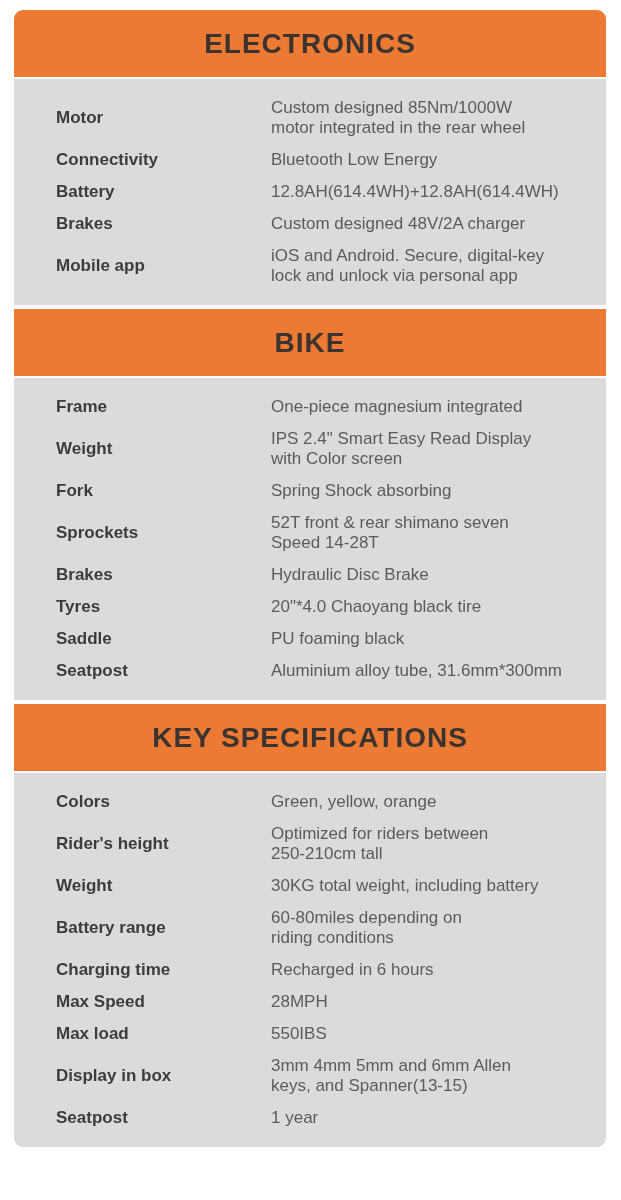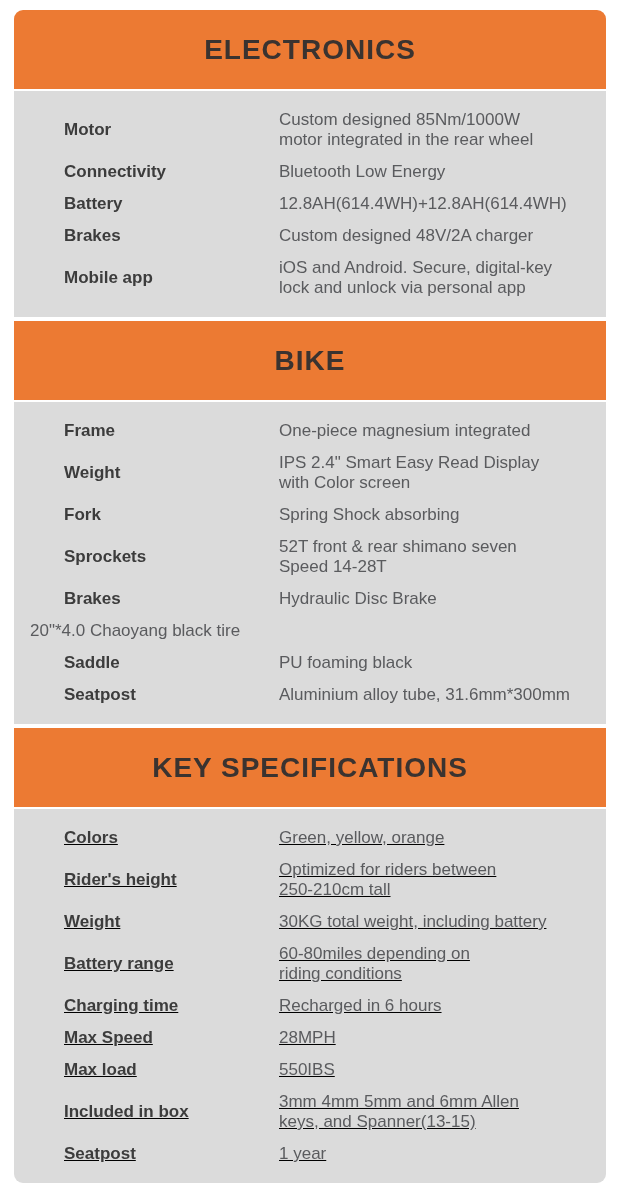--- a/index.html
+++ b/index.html
@@ -10,21 +10,21 @@
     font-family: "Liberation Sans", "DejaVu Sans", sans-serif;
     -webkit-font-smoothing: antialiased;
   }
   .sheet {
     width: 621px;
     padding: 10px 15px 7px 14px;
   }
   .section { width: 100%; }
   .section-header {
     background: var(--accent, #EC7A33);
-    height: 79px;
+    height: 67px;
     display: flex;
     align-items: center;
     justify-content: center;
     margin-bottom: 2px;
   }
   .section-header.first {
     border-radius: 9px 9px 0 0;
   }
   .section-title {
     font-size: 28px;
@@ -33,26 +33,25 @@
     color: var(--header-text, #3A3330);
   }
   .section-body {
     background: var(--body-bg, #DBDBDB);
     padding: 13px 0;
     margin-bottom: 4px;
   }
   .section-body.last {
     border-radius: 0 0 9px 9px;
     margin-bottom: 12px;
-    text-decoration: underline;
   }
   .spec-row {
     display: flex;
     align-items: center;
-    padding: 6px 16px;
+    padding: 6px 8px;
     justify-content: space-between;
   }
   .spec-label {
     margin-left: 34px;
     width: 215px;
     flex: 0 0 215px;
     font-size: 17px;
     font-weight: bold;
     color: var(--label-text, #3C3C3C);
     line-height: 20px;
@@ -130,20 +129,21 @@
     <div class="spec-value">52T front &amp; rear shimano seven
 Speed 14-28T</div>
   </div>
 
   <div class="spec-row">
     <div class="spec-label">Brakes</div>
     <div class="spec-value">Hydraulic Disc Brake</div>
   </div>
 
   <div class="spec-row">
+    <div class="spec-label">Tyres</div>
     <div class="spec-value">20"*4.0 Chaoyang black tire</div>
   </div>
 
   <div class="spec-row">
     <div class="spec-label">Saddle</div>
     <div class="spec-value">PU foaming black</div>
   </div>
 
   <div class="spec-row">
     <div class="spec-label">Seatpost</div>
@@ -189,21 +189,21 @@
     <div class="spec-label">Max Speed</div>
     <div class="spec-value">28MPH</div>
   </div>
 
   <div class="spec-row">
     <div class="spec-label">Max load</div>
     <div class="spec-value">550IBS</div>
   </div>
 
   <div class="spec-row">
-    <div class="spec-label">Included in box</div>
+    <div class="spec-label">Display in box</div>
     <div class="spec-value">3mm 4mm 5mm and 6mm Allen
 keys, and Spanner(13-15)</div>
   </div>
 
   <div class="spec-row">
     <div class="spec-label">Seatpost</div>
     <div class="spec-value">1 year</div>
   </div>
 </div>
   </section>

